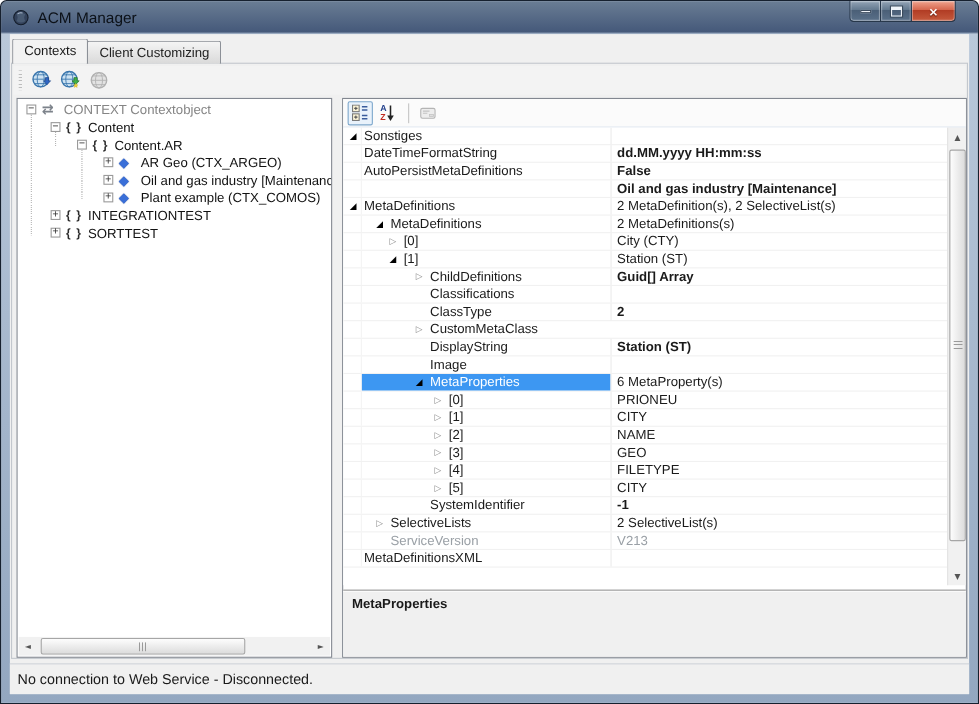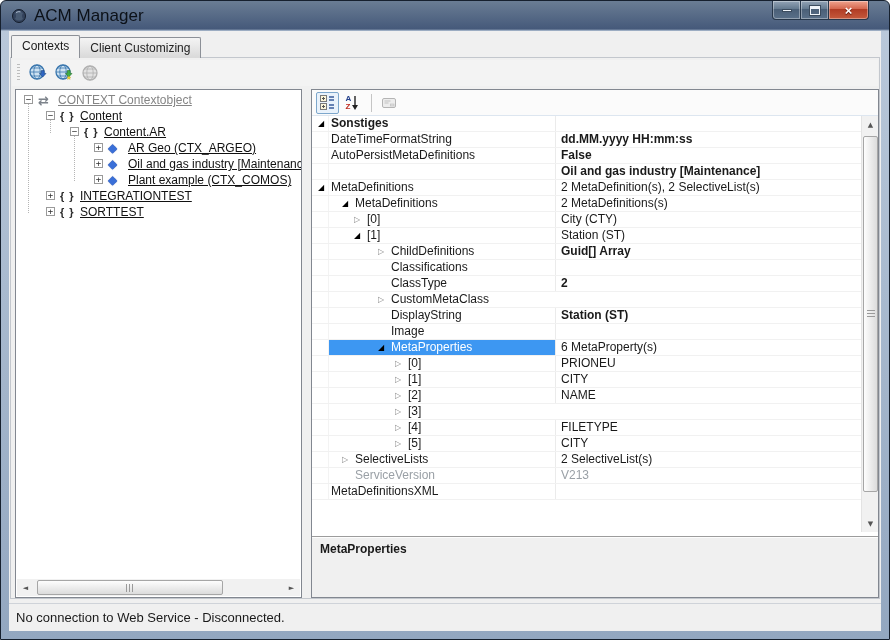--- a/index.html
+++ b/index.html
@@ -2,21 +2,21 @@
 <html><head>
 <meta charset="utf-8">
 <style>
   html,body{margin:0;padding:0;background:#fff;width:890px;height:640px;overflow:hidden;
     font-family:"Liberation Sans","DejaVu Sans",sans-serif;font-size:12px;color:#1a1a1a;}
   *{box-sizing:border-box;}
   .window{position:relative;width:890px;height:640px;border:1px solid #16202e;border-radius:6px 6px 0 0;
     background:linear-gradient(180deg,#6a7d94 0px,#45597a 28px,#b9c8da 30px,#93a7c0 100%);overflow:hidden;}
   
   .titlebar{position:absolute;left:0;top:0;right:0;height:30px;display:flex;align-items:center;padding-left:10px;}
-  .titlebar .apptitle{margin-left:7px;font-size:17px;color:#0c1118;}
+  .titlebar .apptitle{margin-left:7px;font-size:14px;color:#0c1118;}
   .caption-buttons{position:absolute;top:0;right:20px;display:flex;}
   .cbtn{height:19px;border:1px solid #27374a;border-top:none;display:flex;align-items:center;justify-content:center;
     box-shadow:inset 0 0 0 1px rgba(255,255,255,.35);cursor:default;}
   .cbtn.min{width:29px;border-radius:0 0 0 4px;background:linear-gradient(#93a4b6 0%,#62788e 45%,#4a5f77 46%,#5a7089 100%);}
   .cbtn.max{width:28px;border-left:none;background:linear-gradient(#93a4b6 0%,#62788e 45%,#4a5f77 46%,#5a7089 100%);}
   .cbtn.close{width:40px;border-left:none;border-radius:0 0 4px 0;background:linear-gradient(#efa38e 0%,#d4654c 45%,#b13c24 46%,#c55a3d 100%);}
   .glyph-min{width:10px;height:3px;background:#eef3f8;border:1px solid #3c4c5e;}
   .glyph-max{width:10px;height:9px;border:1px solid #eef3f8;border-top-width:3px;background:transparent;box-shadow:0 0 0 1px #3c4c5e;}
   .glyph-close{color:#fff;font-weight:bold;font-size:13px;line-height:13px;text-shadow:0 1px 1px #5a1408;}
   
@@ -32,21 +32,21 @@
   .grip{width:3px;height:18px;margin-right:6px;background:repeating-linear-gradient(180deg,#bdbdbd 0 1px,transparent 1px 3px);}
   .tbtn{width:24px;height:22px;display:flex;align-items:center;justify-content:center;margin-right:2px;border:1px solid transparent;border-radius:2px;}
   .tbtn svg{display:block;}
   
   .tree-panel{position:absolute;left:6px;top:58px;width:287px;height:509px;background:#fff;border:1px solid #828790;overflow:hidden;}
   .tree-rows{position:absolute;left:0;top:2px;right:0;}
   .trow{position:relative;height:16px;white-space:nowrap;}
   .texp{position:absolute;top:3px;width:9px;height:9px;border:1px solid #9a9a9a;background:#fff;
     font-size:9px;line-height:7px;text-align:center;color:#333;font-family:"DejaVu Sans Mono",monospace;}
   .ticon{position:absolute;top:0;height:16px;display:flex;align-items:center;}
-  .tlabel{position:absolute;top:1px;line-height:15px;color:#111;text-decoration:underline;}
+  .tlabel{position:absolute;top:1px;line-height:15px;color:#111;}
   .trow.muted .tlabel{color:#858585;}
   .ic-braces{font-weight:bold;color:#2b2b2b;font-size:11px;letter-spacing:1px;}
   .ic-diamond{color:#3a6fd8;font-size:12px;text-shadow:0 0 1px #1d3f8c;}
   .ic-ws{color:#7d838b;font-size:13px;font-weight:bold;font-family:"DejaVu Sans",sans-serif;}
   .tdot{position:absolute;width:1px;background:repeating-linear-gradient(180deg,#b5b5b5 0 1px,transparent 1px 2px);}
   
   .hscroll{position:absolute;left:1px;right:1px;bottom:1px;height:17px;background:#f1f1f1;}
   .hs-btn{position:absolute;top:0;width:17px;height:17px;display:flex;align-items:center;justify-content:center;color:#555;font-size:7px;font-family:"DejaVu Sans",sans-serif;}
   .hs-left{left:0;} .hs-right{right:0;}
   .hs-thumb{position:absolute;left:20px;top:1px;width:186px;height:15px;background:linear-gradient(#fdfdfd,#dcdcdc);
@@ -65,21 +65,21 @@
   .az .la{color:#24418c;} .az .lz{color:#c02b20;}
   .grid{position:absolute;left:0;top:26px;width:550px;height:416px;overflow:hidden;background:#fff;}
   .grow{position:relative;height:16px;border-bottom:1px solid #f1f1f1;}
   .gutter{position:absolute;left:0;top:0;bottom:0;width:17px;border-right:1px solid #f3f3f3;}
   .ncell{position:absolute;left:17px;top:0;bottom:0;width:226px;}
   .vcell{position:absolute;left:243px;right:0;top:0;bottom:0;padding-left:5px;line-height:15px;border-left:1px solid #ebebeb;white-space:nowrap;}
   .vcell.b{font-weight:bold;}
   .gname{position:absolute;top:0;line-height:15px;white-space:nowrap;}
   .gexp{position:absolute;top:0;width:12px;line-height:15px;font-size:8px;font-family:"DejaVu Sans",sans-serif;}
   .gexp.expanded{color:#000;} .gexp.collapsed{color:#8a8a8a;}
-  .grow.gcat .gname{font-weight:bold;text-align:right;}
+  .grow.gcat .gname{font-weight:normal;text-align:right;}
   .grow.sel .ncell{background:#3d97f2;}
   .grow.sel .gname{color:#fff;}
   .grow.gmuted .gname,.grow.gmuted .vcell{color:#9aa0a6;}
   
   .vscroll{position:absolute;right:0;top:26px;width:17px;height:416px;background:#f1f1f1;border-left:1px solid #e3e3e3;}
   .vs-btn{position:absolute;left:0;width:17px;height:17px;display:flex;align-items:center;justify-content:center;color:#555;font-size:7px;font-family:"DejaVu Sans",sans-serif;}
   .vs-up{top:0;} .vs-down{bottom:0;}
   .vs-thumb{position:absolute;left:1px;top:20px;width:15px;height:356px;background:linear-gradient(90deg,#fdfdfd,#dcdcdc);
     border:1px solid #a6a6a6;border-radius:2px;display:flex;align-items:center;justify-content:center;}
   .vs-grip{width:8px;height:8px;background:repeating-linear-gradient(180deg,#9a9a9a 0 1px,transparent 1px 3px);}
@@ -387,36 +387,44 @@
               <span class="gname" style="left:79px">[2]</span>
             </span>
             <span class="vcell">NAME</span>
           </div>
           <div class="grow">
             <span class="gutter"></span>
             <span class="ncell">
               <span class="gexp collapsed" style="left:66px">▷</span>
               <span class="gname" style="left:79px">[3]</span>
             </span>
+            <span class="vcell">GEO</span>
           </div>
           <div class="grow">
             <span class="gutter"></span>
             <span class="ncell">
               <span class="gexp collapsed" style="left:66px">▷</span>
               <span class="gname" style="left:79px">[4]</span>
             </span>
             <span class="vcell">FILETYPE</span>
           </div>
           <div class="grow">
             <span class="gutter"></span>
             <span class="ncell">
               <span class="gexp collapsed" style="left:66px">▷</span>
               <span class="gname" style="left:79px">[5]</span>
             </span>
             <span class="vcell">CITY</span>
+          </div>
+          <div class="grow">
+            <span class="gutter"></span>
+            <span class="ncell">
+              <span class="gname" style="left:62px">SystemIdentifier</span>
+            </span>
+            <span class="vcell b">-1</span>
           </div>
           <div class="grow">
             <span class="gutter"></span>
             <span class="ncell">
               <span class="gexp collapsed" style="left:13px">▷</span>
               <span class="gname" style="left:26px">SelectiveLists</span>
             </span>
             <span class="vcell">2 SelectiveList(s)</span>
           </div>
           <div class="grow gmuted">

